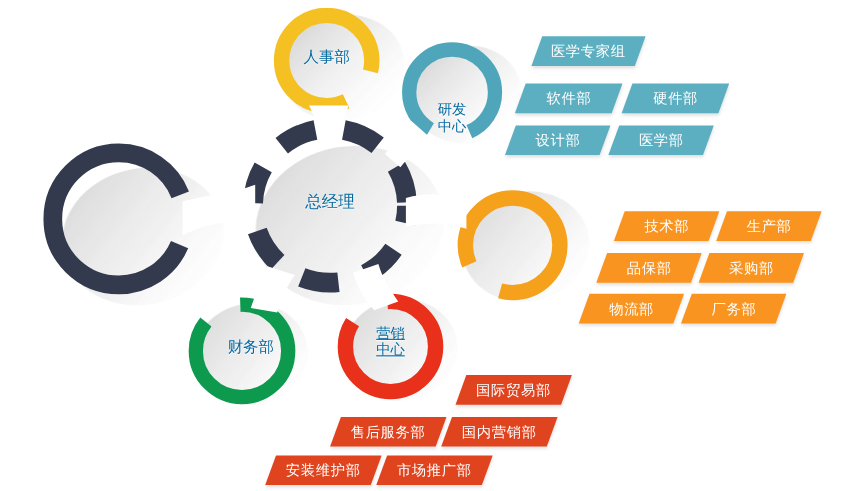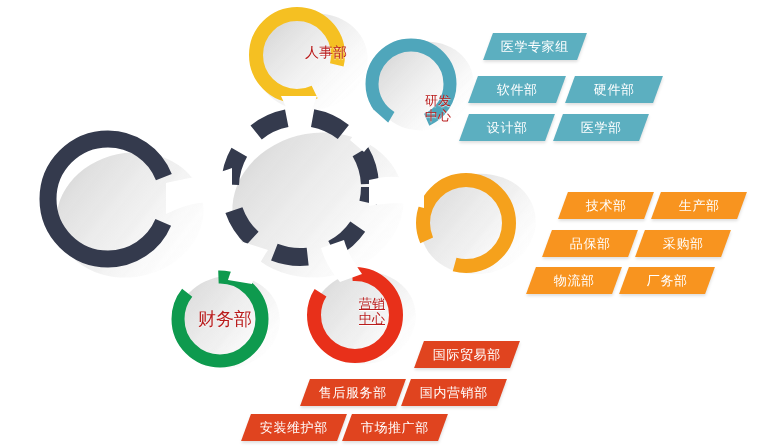--- a/index.html
+++ b/index.html
@@ -8,21 +8,21 @@
     width:781px;height:446px;overflow:hidden;position:relative;
     font-family:"DejaVu Sans","Liberation Sans",sans-serif;
   }
   #diagram-root{position:absolute;left:0;top:0;width:781px;height:446px;}
   .layer{position:absolute;left:0;top:0;width:781px;height:446px;}
   svg.layer{pointer-events:none;}
   svg.layer *{pointer-events:auto;}
 
   
   .node-label{
-    position:absolute;text-align:right;color:#b91c1c;
+    position:absolute;text-align:center;color:#0369a1;
     line-height:1.12;white-space:pre;pointer-events:none;
     text-shadow:0 1px 1px rgba(255,255,255,.85);
   }
 
   
   .tag{
     position:absolute;color:#ffffff;
     display:flex;align-items:center;justify-content:center;
     transform:skewX(-20deg);
     letter-spacing:.6px;
@@ -105,28 +105,29 @@
 
       <path d="M369,180 C392,174 404,176 424,186 L424,208 C404,202 392,202 369,206 Z"></path>
 
       <path d="M243,242 C236,258 232,268 228,280 L252,284 C256,270 260,262 268,250 Z"></path>
 
       <path d="M321,248 C326,264 332,272 340,282 L362,274 C354,262 348,254 344,240 Z"></path>
     </g>
   </svg>
 
 
+  <div class="node-label" style="left:240px;top:175px;width:120px;font-size:15px;">总经理</div>
 
   <div class="node-label" style="left:247px;top:45px;width:100px;font-size:14px;">人事部</div>
 
   <div class="node-label" style="left:371px;top:62px;width:80px;font-size:13px;margin-top:32px;">研发
 中心</div>
 
 
-  <div class="node-label" style="left:172px;top:309px;width:80px;font-size:18px;">财务部</div>
+  <div class="node-label" style="left:188px;top:309px;width:80px;font-size:14px;">财务部</div>
 
   <div class="node-label" style="left:325px;top:297px;width:60px;font-size:13px;text-decoration:underline;">营销
 中心</div>
 
   <div class="tag teal" style="left:488px;top:33px;width:94px;height:27px;font-size:13px;">
     <span>医学专家组</span>
   </div>
 
   <div class="tag teal" style="left:473px;top:76px;width:88px;height:27px;font-size:13px;">
     <span>软件部</span>

